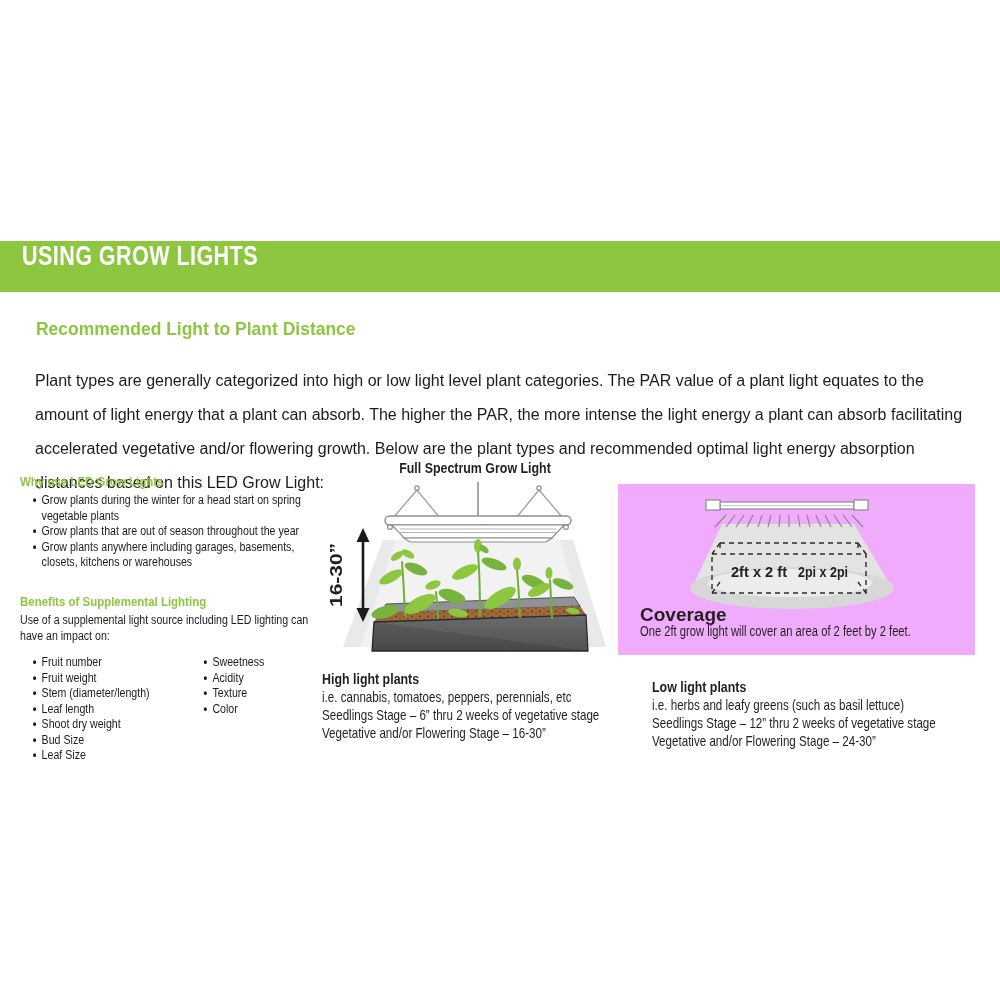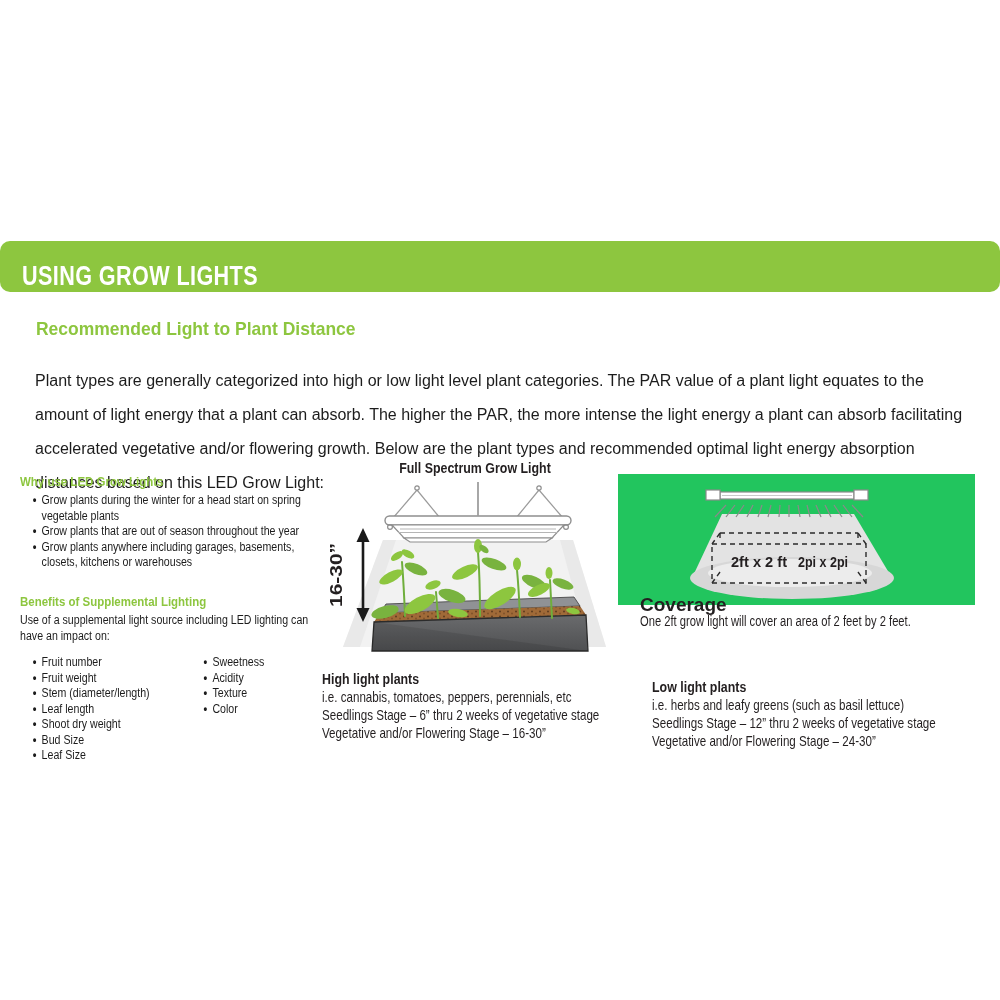--- a/index.html
+++ b/index.html
@@ -1,21 +1,21 @@
 <!DOCTYPE html>
 <html><head>
 <meta charset="utf-8">
 <style>
   html,body{margin:0;padding:0;background:#ffffff;}
   .canvas{position:relative;width:1000px;height:1000px;background:#fff;overflow:hidden;
           font-family:"Liberation Sans",sans-serif;color:#231f20;}
 
   
   .banner{position:absolute;left:0;top:241px;width:1000px;height:51px;background:#8dc63f;
-          display:flex;align-items:flex-end;border-radius:10px;}
+          display:flex;align-items:flex-start;}
   .banner-title{font-size:27px;font-weight:bold;color:#ffffff;margin-left:22px;
                 transform:scale(0.8,1);transform-origin:0 50%;white-space:nowrap;letter-spacing:0.5px;}
 
   
   .section-heading{position:absolute;left:36px;top:318px;font-size:19px;font-weight:bold;color:#8dc63f;
                    transform:scale(0.92,1);transform-origin:0 0;white-space:nowrap;}
   .intro{position:absolute;left:35px;top:348px;width:933px;font-size:16px;line-height:34px;color:#1c1c1c;}
 
   
   .leftblock{position:absolute;transform:scale(0.85,1);transform-origin:0 0;}
@@ -28,21 +28,21 @@
   .dot{font-size:12.5px;line-height:15.5px;margin-right:6px;font-weight:bold;}
   .benefits .cols{display:flex;margin-top:11px;}
   .benefits .col1{width:186px;}
 
   
   .fig-title{position:absolute;left:340px;top:459px;width:270px;text-align:center;
              font-size:15.5px;font-weight:bold;transform:scale(0.8,1);white-space:nowrap;}
   .mid-svg{position:absolute;left:330px;top:480px;}
 
   
-  .panel{position:absolute;left:618px;top:474px;width:357px;height:131px;background:#22c55e;}
+  .panel{position:absolute;left:618px;top:484px;width:357px;height:171px;background:#f0abfc;}
   .panel svg{position:absolute;left:0;top:0;}
   .cov-h{position:absolute;left:22px;top:120px;font-size:19px;font-weight:bold;}
   .cov-d{position:absolute;left:22px;top:139px;font-size:14px;white-space:nowrap;
          transform:scale(0.8,1);transform-origin:0 0;}
 
   
   .ptype{position:absolute;transform:scale(0.8,1);transform-origin:0 0;white-space:nowrap;}
   .high-light{left:322px;top:669px;}
   .low-light{left:652px;top:677px;}
   .ptype .ph{font-size:15.5px;font-weight:bold;line-height:19px;}

